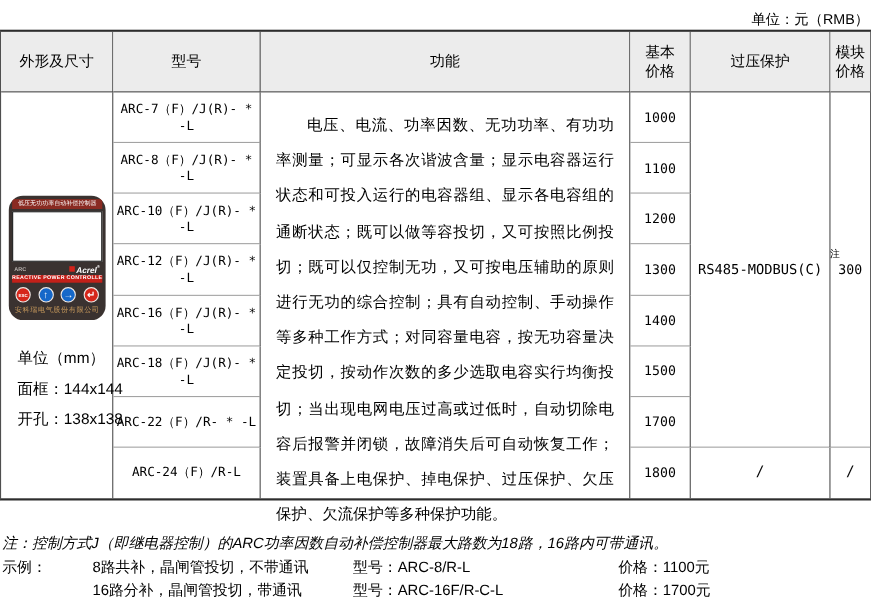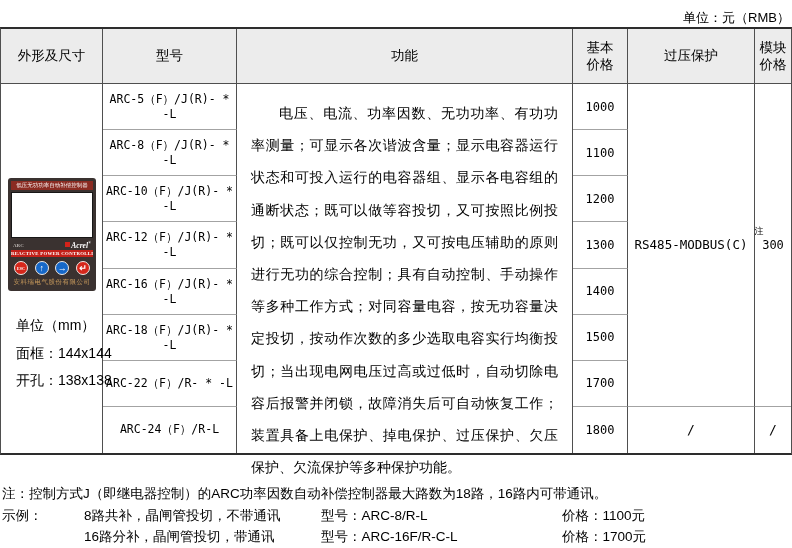--- a/index.html
+++ b/index.html
@@ -54,22 +54,22 @@
   
   .rs485-wrap{ position:relative; font-size:12.5px; }
   .rs485-note{
     position:absolute; top:-12px; right:-16px; font-size:9px;
     font-family:"Liberation Sans","DejaVu Sans",sans-serif;
   }
 
   
   .appearance-cell{ display:block; padding:94px 0 0 7px; text-align:left; }
   .device{
-    width:88px; height:113px; background:#3a3230; border-radius:3px;
-    padding:3px; overflow:hidden;font-family:Liberation Serif, serif;
+    width:88px; height:113px; background:#3a3230; border-radius:13px;
+    padding:3px; overflow:hidden;
   }
   .dev-banner{
     height:9px; background:#8a2b22; color:#fff;
     font-size:5.5px; line-height:9px; text-align:center; letter-spacing:0;
     white-space:nowrap; overflow:hidden;
   }
   .dev-screen{ height:46px; background:#ffffff; border:1px solid #171717; margin-top:2px; }
   .dev-arc-row{
     height:10px; margin-top:2px; display:flex; align-items:center; justify-content:space-between;
     padding:0 2px;
@@ -93,21 +93,21 @@
   .dev-btn .esc-t{ font-size:4px; }
   .dev-btn .arr{ font-size:9px; line-height:9px; }
   .dev-company{
     margin-top:3px; color:#c89a5c; font-size:6.5px; text-align:center;
     letter-spacing:0.5px; white-space:nowrap; overflow:hidden;
   }
   .dims{ margin:21px 0 0 8px; font-size:14px; line-height:27.5px; white-space:nowrap; }
 
   
   .notes{ position:absolute; left:2px; top:483px; font-size:13.5px; line-height:21.5px; }
-  .note-line{ white-space:nowrap; }
+  .note-line{ white-space:nowrap;font-style:italic; }
   .ex-row{ display:flex; white-space:nowrap;gap:44px; }
   .ex-prefix{ width:38px; flex:0 0 38px; }
   .ex-desc{ width:193px; flex:0 0 193px; }
   .ex-model{ width:197px; flex:0 0 197px; }
 </style>
 </head>
 <body>
 
 <div class="unit-label">单位：元（RMB）</div>
 
@@ -153,21 +153,21 @@
       </div>
       <div class="dev-company">安科瑞电气股份有限公司</div>
     </div>
     <div class="dims">
       <div>单位（mm）</div>
       <div>面框：144x144</div>
       <div>开孔：138x138</div>
     </div>
   </div>
 
-  <div class="c bb model-cell mono" style="grid-area:2/2/3/3">ARC-5（F）/J(R)- * -L</div>
+  <div class="c bb model-cell mono" style="grid-area:2/2/3/3">ARC-7（F）/J(R)- * -L</div>
   <div class="c bb model-cell mono" style="grid-area:3/2/4/3">ARC-8（F）/J(R)- * -L</div>
   <div class="c bb model-cell mono" style="grid-area:4/2/5/3">ARC-10（F）/J(R)- * -L</div>
   <div class="c bb model-cell mono" style="grid-area:5/2/6/3">ARC-12（F）/J(R)- * -L</div>
   <div class="c bb model-cell mono" style="grid-area:6/2/7/3">ARC-16（F）/J(R)- * -L</div>
   <div class="c bb model-cell mono" style="grid-area:7/2/8/3">ARC-18（F）/J(R)- * -L</div>
   <div class="c bb model-cell mono" style="grid-area:8/2/9/3">ARC-22（F）/R- * -L</div>
   <div class="c model-cell mono" style="grid-area:9/2/10/3">ARC-24（F）/R-L</div>
 
   <div class="c func-cell" style="grid-area:2/3/10/4">
     <p>电压、电流、功率因数、无功功率、有功功率测量；可显示各次谐波含量；显示电容器运行状态和可投入运行的电容器组、显示各电容组的通断状态；既可以做等容投切，又可按照比例投切；既可以仅控制无功，又可按电压辅助的原则进行无功的综合控制；具有自动控制、手动操作等多种工作方式；对同容量电容，按无功容量决定投切，按动作次数的多少选取电容实行均衡投切；当出现电网电压过高或过低时，自动切除电容后报警并闭锁，故障消失后可自动恢复工作；装置具备上电保护、掉电保护、过压保护、欠压保护、欠流保护等多种保护功能。</p>

